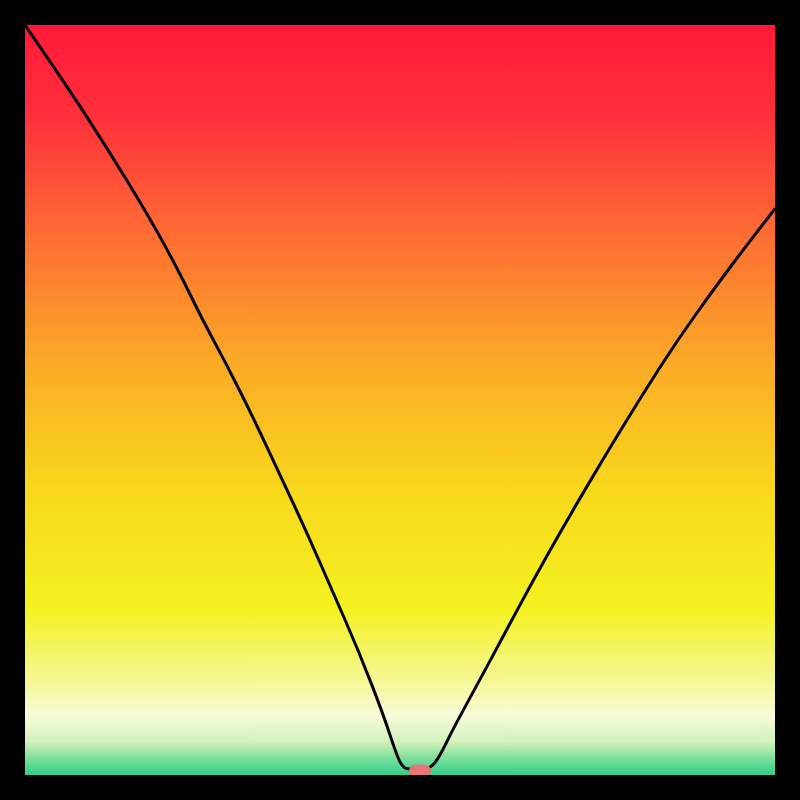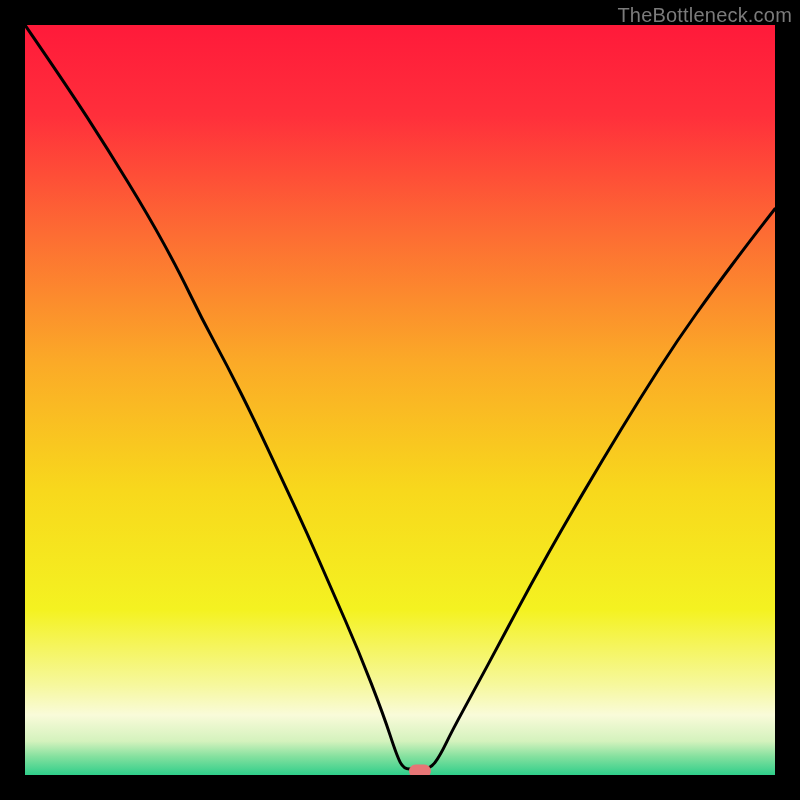--- a/index.html
+++ b/index.html
@@ -49,21 +49,20 @@
     border-radius: 7px;
     transform: translate(-50%, -50%);
     z-index: 15;
   }
 </style>
 </head>
 <body>
 
 <div class="frame">
 
-  <div class="watermark">TheBottleneck.com</div>
 
   <div class="plot-area">
     <svg id="plot-svg" viewBox="0 0 750 750" preserveAspectRatio="none">
       <defs>
         <linearGradient id="bg-grad" x1="0" y1="0" x2="0" y2="1">
             <stop offset="0.00%" stop-color="#ff1a3a"></stop>
             <stop offset="12.00%" stop-color="#ff2f3b"></stop>
             <stop offset="28.00%" stop-color="#fd6d33"></stop>
             <stop offset="45.00%" stop-color="#fbaa27"></stop>
             <stop offset="62.00%" stop-color="#f8d81c"></stop>

